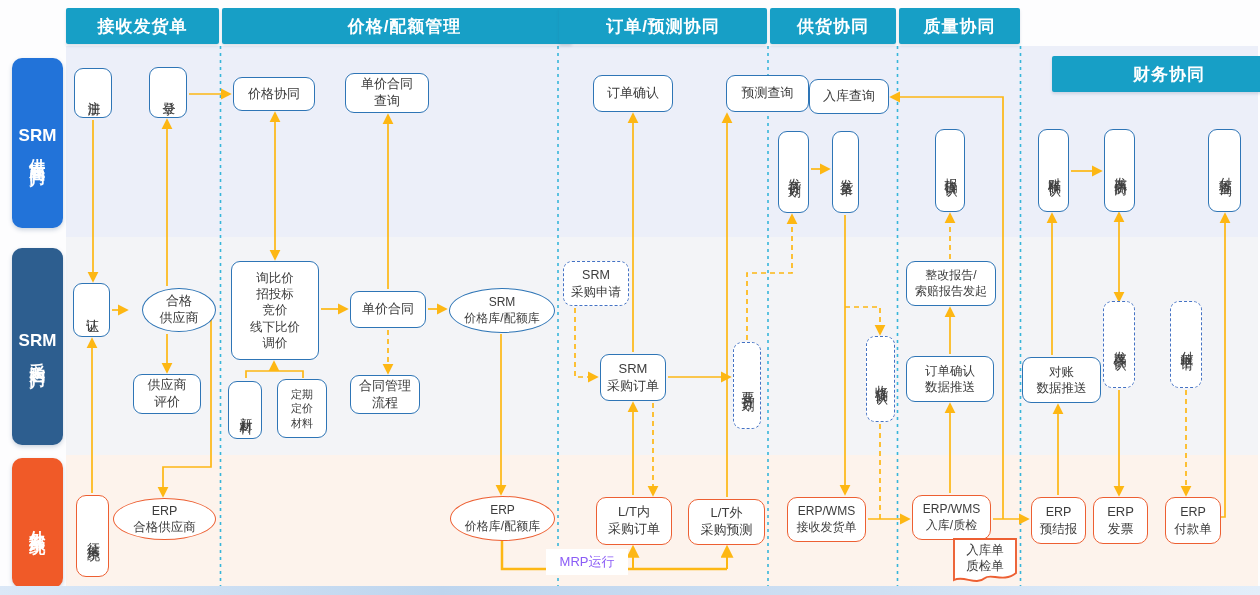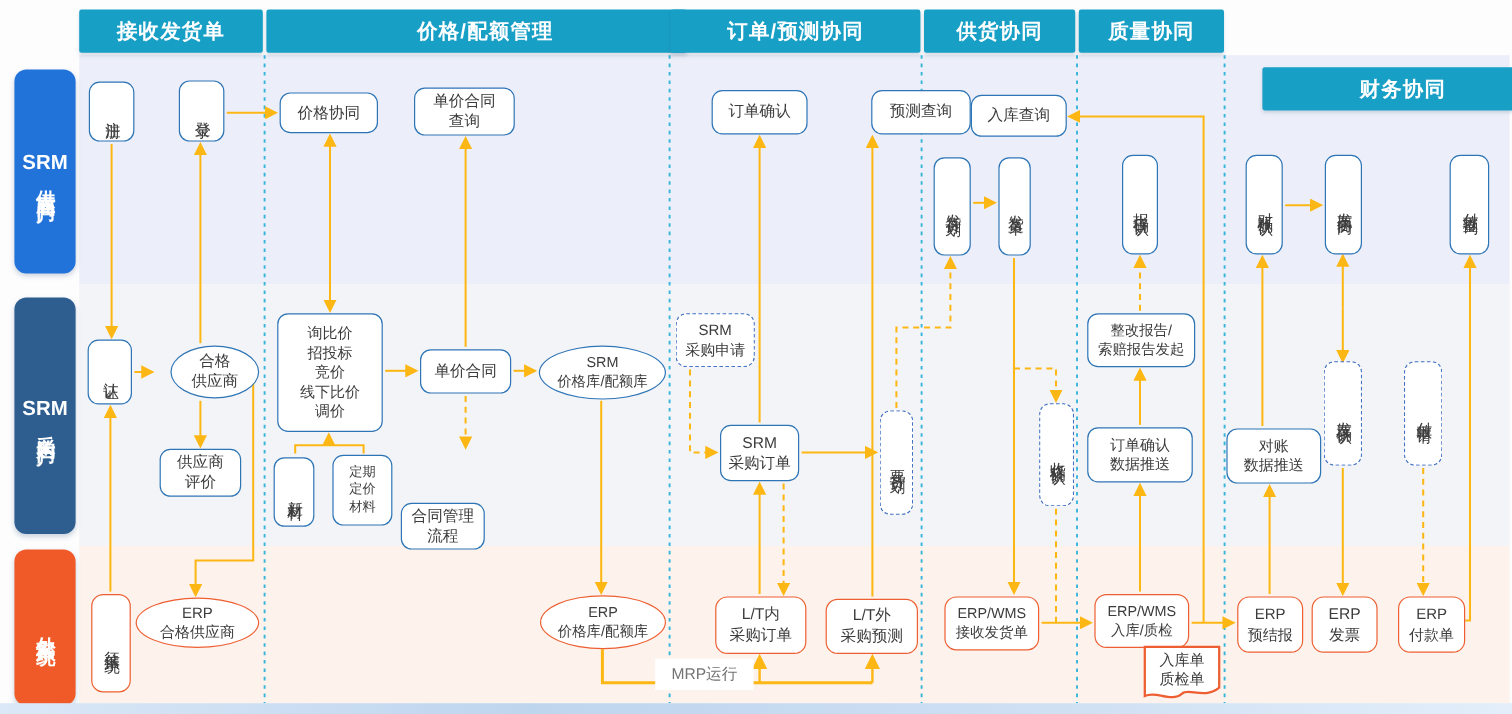--- a/index.html
+++ b/index.html
@@ -18,21 +18,21 @@
        letter-spacing:3px;line-height:1.1;}
   .node{position:absolute;display:flex;align-items:center;justify-content:center;text-align:center;
        background:#fff;color:#3c3c3c;font-size:13px;line-height:1.3;white-space:pre-line;
        box-sizing:border-box;z-index:2;}
   .b {border:1.6px solid #2e75b6;border-radius:9px;}
   .e {border:1.6px solid #2e75b6;border-radius:50%;}
   .d {border:1.6px dashed #4472c4;border-radius:9px;}
   .o {border:1.9px solid #ed5f32;border-radius:10px;}
   .oe{border:1.9px solid #ed5f32;border-radius:50%;}
   .v {writing-mode:vertical-rl;text-orientation:upright;letter-spacing:2px;}
-  .lbl{background:#fff;font-size:13px;color:#737373;}
+  .lbl{background:#fff;font-size:13px;color:#8b5cf6;}
   .doc{background:transparent;}
   .doc svg{position:absolute;left:0;top:0;}
   .doc .doc-text{position:relative;z-index:1;margin-top:-6px;}
   #bottom-strip{position:absolute;left:0;top:586px;width:1260px;height:9px;z-index:3;
        background:linear-gradient(90deg,#dbe8f7 0%,#bed5ee 35%,#cfe0f3 70%,#e3eefa 100%);}
 </style>
 </head>
 <body>
 
 <div id="stage">
@@ -146,21 +146,21 @@
       <div class="node b" style="left: 231px; top: 261px; width: 88px; height: 99px; font-size: 12.5px;">询比价
 招投标
 竞价
 线下比价
 调价</div>
       <div class="node b v" style="left: 228px; top: 381px; width: 34px; height: 58px;">新材料</div>
       <div class="node b" style="left: 277px; top: 379px; width: 50px; height: 59px; font-size: 11px;">定期
 定价
 材料</div>
       <div class="node b" style="left: 350px; top: 291px; width: 76px; height: 37px;">单价合同</div>
-      <div class="node b" style="left: 334px; top: 375px; width: 70px; height: 39px; margin-top: 44px;">合同管理
+      <div class="node b" style="left: 350px; top: 375px; width: 70px; height: 39px;">合同管理
 流程</div>
       <div class="node e" style="left: 449px; top: 288px; width: 106px; height: 45px; font-size: 12px;">SRM
 价格库/配额库</div>
       <div class="node d" style="left: 563px; top: 261px; width: 66px; height: 45px; font-size: 12.5px;">SRM
 采购申请</div>
       <div class="node b" style="left: 600px; top: 354px; width: 66px; height: 47px;">SRM
 采购订单</div>
       <div class="node d v" style="left: 733px; top: 342px; width: 28px; height: 87px;">要货计划</div>
       <div class="node d v" style="left: 866px; top: 336px; width: 29px; height: 86px;">收货确认</div>
       <div class="node b" style="left: 906px; top: 261px; width: 90px; height: 45px; font-size: 12px;">整改报告/

